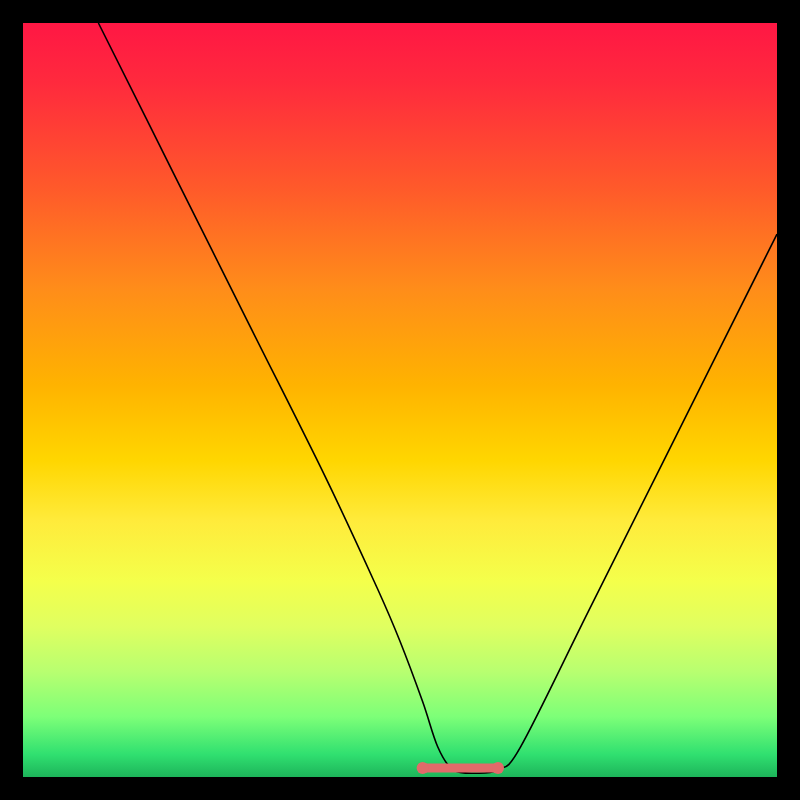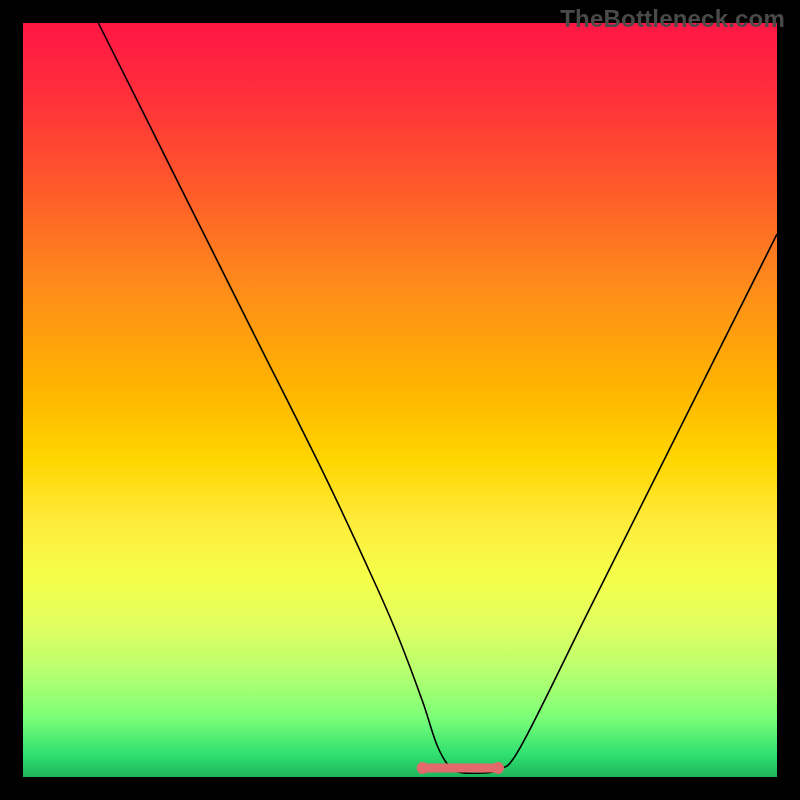--- a/index.html
+++ b/index.html
@@ -81,14 +81,13 @@
     <svg class="curves" viewBox="0 0 754 754" preserveAspectRatio="none">
 
       <path id="black-curve" class="curve-black" d="M 75.4 0 C 88.0 25.1, 125.7 100.5, 150.8 150.8 C 175.9 201.1, 201.1 251.3, 226.2 301.6 C 251.3 351.9, 280.2 408.4, 301.6 452.4 C 323.0 496.4, 341.8 537.9, 354.4 565.5 C 366.9 593.1, 369.5 599.4, 377.0 618.3 C 384.5 637.1, 393.3 661.0, 399.6 678.6 C 405.9 696.2, 409.7 712.5, 414.7 723.8 C 419.7 735.2, 423.5 742.1, 429.8 746.5 C 436.1 750.9, 444.9 750.2, 452.4 750.2 C 459.9 750.2, 467.5 750.9, 475.0 746.5 C 482.6 742.1, 482.6 750.2, 497.6 723.8 C 512.7 697.5, 541.6 635.9, 565.5 588.1 C 589.4 540.4, 609.5 500.2, 640.9 437.3 C 672.3 374.5, 735.1 248.8, 754.0 211.1"></path>
 
       <line id="flat-band" class="flat-band" x1="399.62" y1="744.952" x2="475.02" y2="744.952"></line>
       <circle id="flat-dot-l" class="flat-dot" r="6" cx="399.62" cy="744.952"></circle>
       <circle id="flat-dot-r" class="flat-dot" r="6" cx="475.02" cy="744.952"></circle>
     </svg>
   </div>
 
-  <div class="brand">TheBottleneck.com</div>
 </div>
 
 </body></html>

